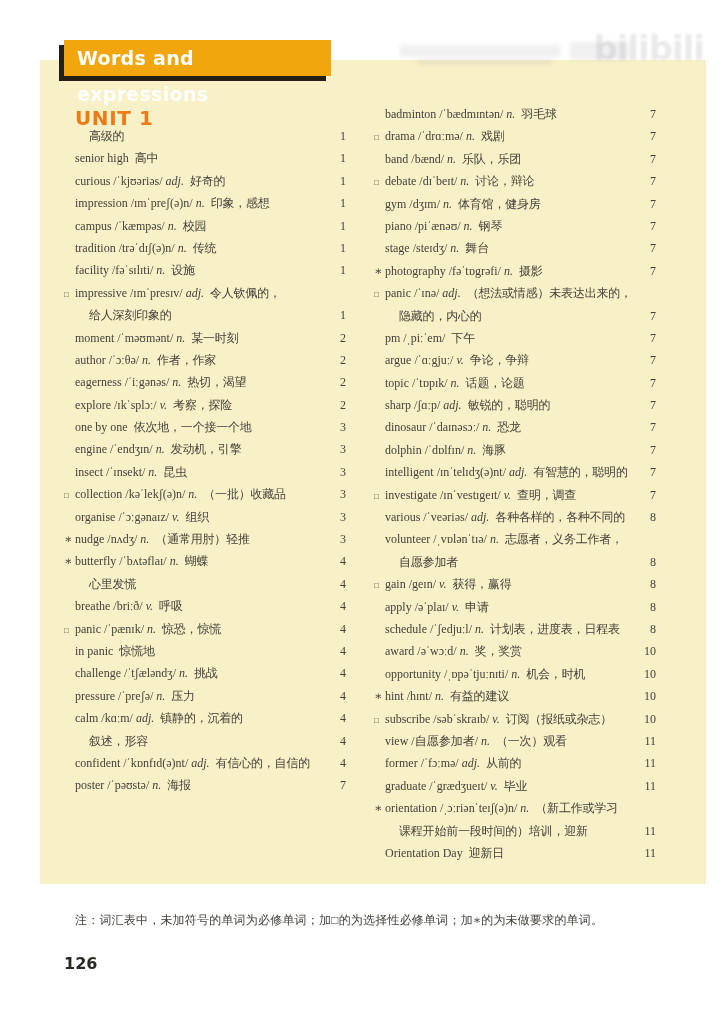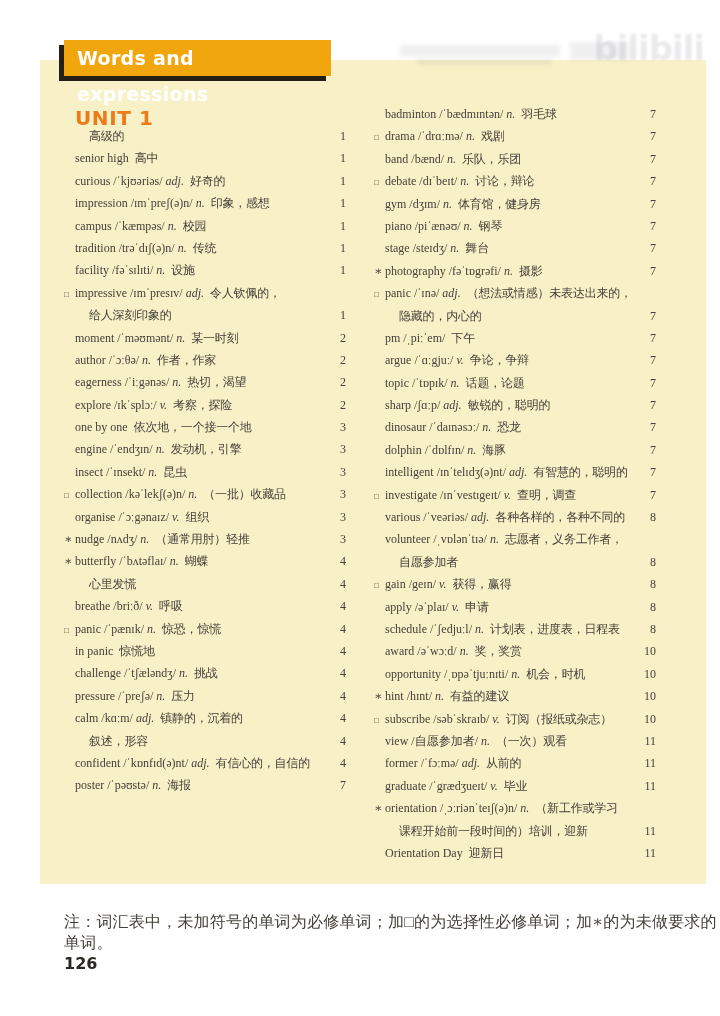--- a/index.html
+++ b/index.html
@@ -30,21 +30,21 @@
   .row{display:flex;align-items:baseline;height:22.4px;line-height:22.4px;}
   .mark{flex:none;width:11px;}
   .mark.box{font-size:8px;}
   .mark.star{font-size:12px;}
   .body{flex:1 1 0;min-width:0;white-space:nowrap;}
   .cont .body{padding-left:14px;}
   .pos{font-style:italic;}
   .zh{letter-spacing:-.2px;}
   .pg{flex:none;min-width:14px;text-align:right;}
   
-  .note{position:absolute;left:64px;top:912px;font-size:16px;color:#46413B;letter-spacing:.2px;}
+  .note{position:absolute;left:75px;top:912px;font-size:12px;color:#46413B;letter-spacing:.2px;}
   .pagenum{position:absolute;left:64px;top:954px;font-family:"DejaVu Sans",sans-serif;
            font-weight:bold;font-size:16px;color:#2B2723;}
 </style>
 </head>
 <body>
 
 <div class="page">
 
   <div class="watermark">
     <span class="wm-smudge wm-s1"></span>

